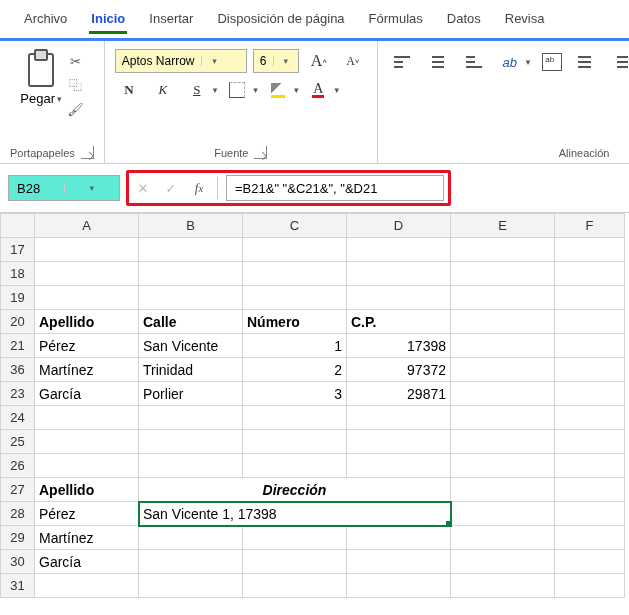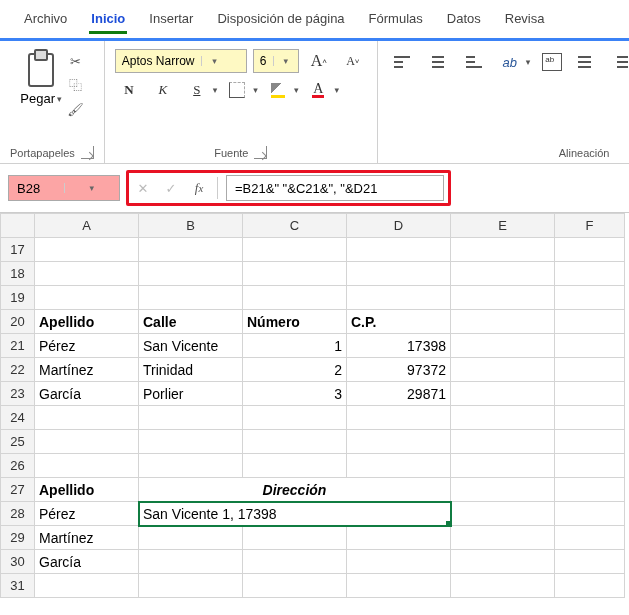--- a/index.html
+++ b/index.html
@@ -53,21 +53,21 @@
   .indent { width:16px; height:14px; position:relative; }
   .indent::before { content:""; position:absolute; left:0; right:0; top:1px; height:2px; background:#555; box-shadow:0 4px 0 #555, 0 8px 0 #555; }
   .indent.dec::after, .indent.inc::after { content:""; position:absolute; top:3px; width:0; height:0; border-top:3px solid transparent; border-bottom:3px solid transparent; }
   .indent.dec::after { left:-2px; border-right:5px solid #2a579a; }
   .indent.inc::after { left:12px; border-left:5px solid #2a579a; }
   .wrap-ico, .merge-ico { width:18px; height:16px; border:1px solid #555; position:relative; }
   .wrap-ico::after { content:"ab"; position:absolute; font-size:8px; left:2px; top:1px; }
   .merge-ico::after { content:""; position:absolute; inset:3px; border:1px dashed #888; }
   
   .fbar-row { display:flex; align-items:center; gap:6px; padding:6px 8px; }
-  .namebox { border:1px solid #aaa; background:#fca5a5; display:flex; align-items:center; height:24px; width:110px; }
+  .namebox { border:1px solid #aaa; background:#5eead4; display:flex; align-items:center; height:24px; width:110px; }
   .namebox span { flex:1; padding:0 8px; }
   .namebox .dd { width:16px; text-align:center; border-left:1px solid #ccc; color:#666; font-size:9px; }
   .highlight { border:3px solid #e81123; padding:2px 4px; display:flex; align-items:center; gap:8px; border-radius:2px; }
   .fx-btn { width:20px; height:20px; display:inline-flex; align-items:center; justify-content:center; color:#666; font-size:13px; }
   .fx-cancel { color:#bbb; } .fx-enter { color:#bbb; }
   .fx-label { font-style:italic; font-family:"Times New Roman", serif; color:#555; }
   .sep { width:1px; height:22px; background:#ccc; }
   .formula-input { border:1px solid #aaa; height:24px; padding:0 8px; min-width:200px; display:flex; align-items:center; background:#fff; }
   
   .sheet { border-top:1px solid #ccc; }
@@ -328,21 +328,21 @@
         <tr>
           <th>21</th>
           <td>Pérez</td>
           <td>San Vicente</td>
           <td class="num">1</td>
           <td class="num">17398</td>
           <td></td>
           <td></td>
         </tr>
         <tr>
-          <th>22</th>
+          <th>36</th>
           <td>Martínez</td>
           <td>Trinidad</td>
           <td class="num">2</td>
           <td class="num">97372</td>
           <td></td>
           <td></td>
         </tr>
         <tr>
           <th>23</th>
           <td>García</td>

